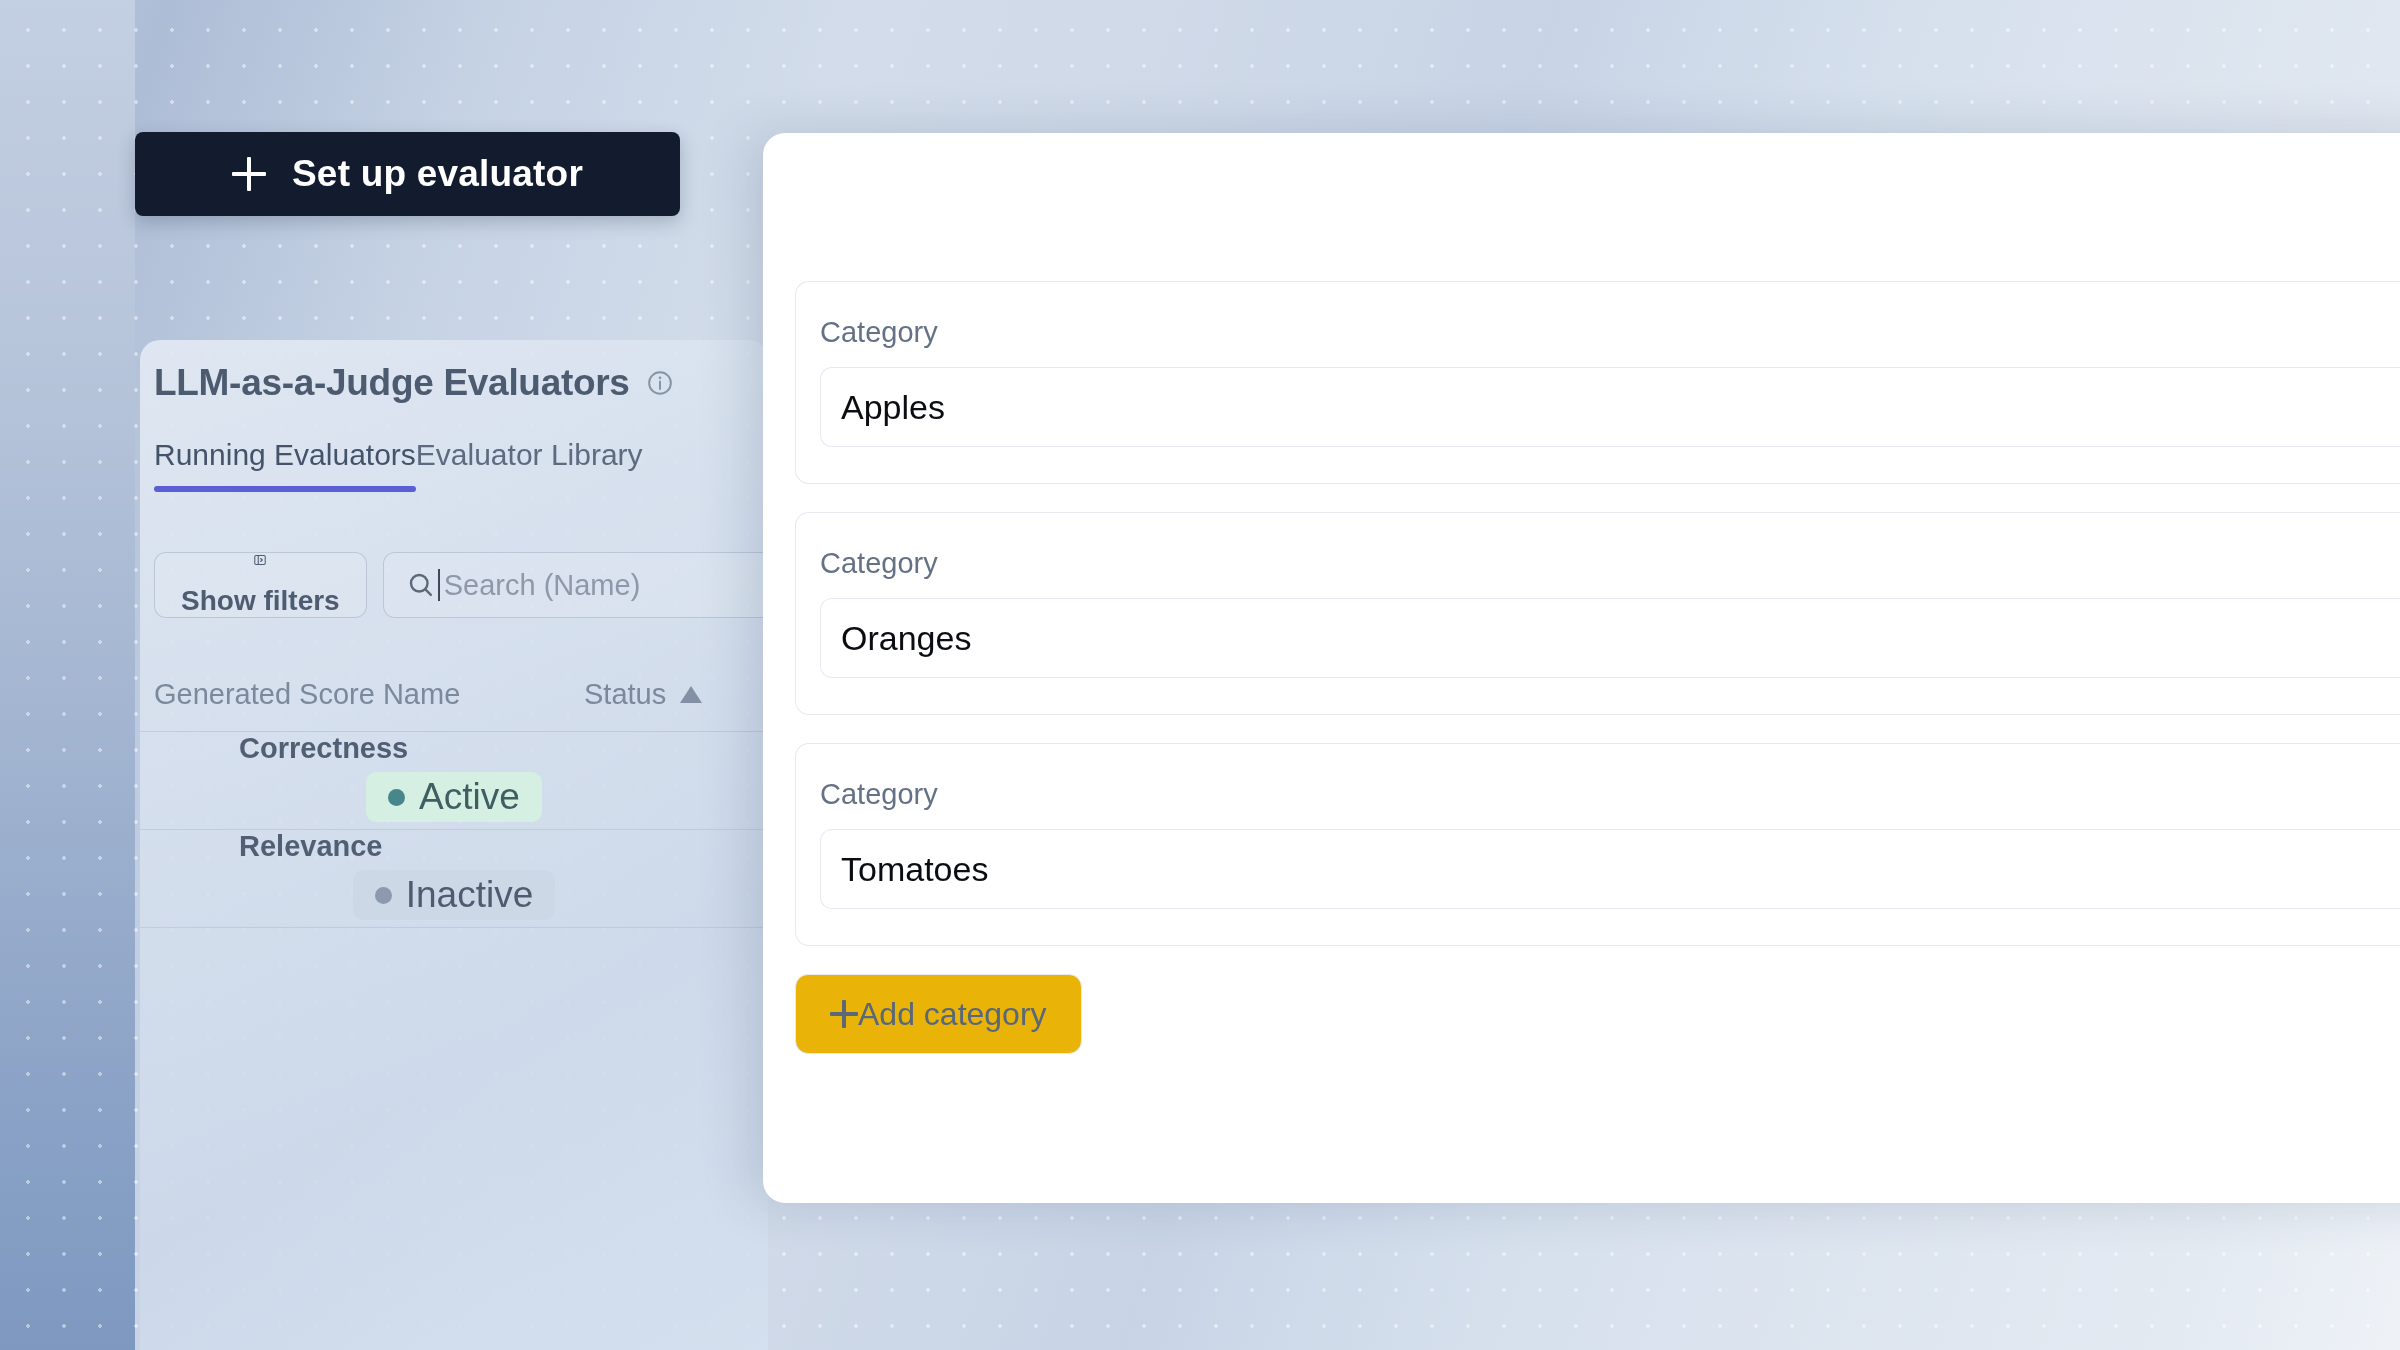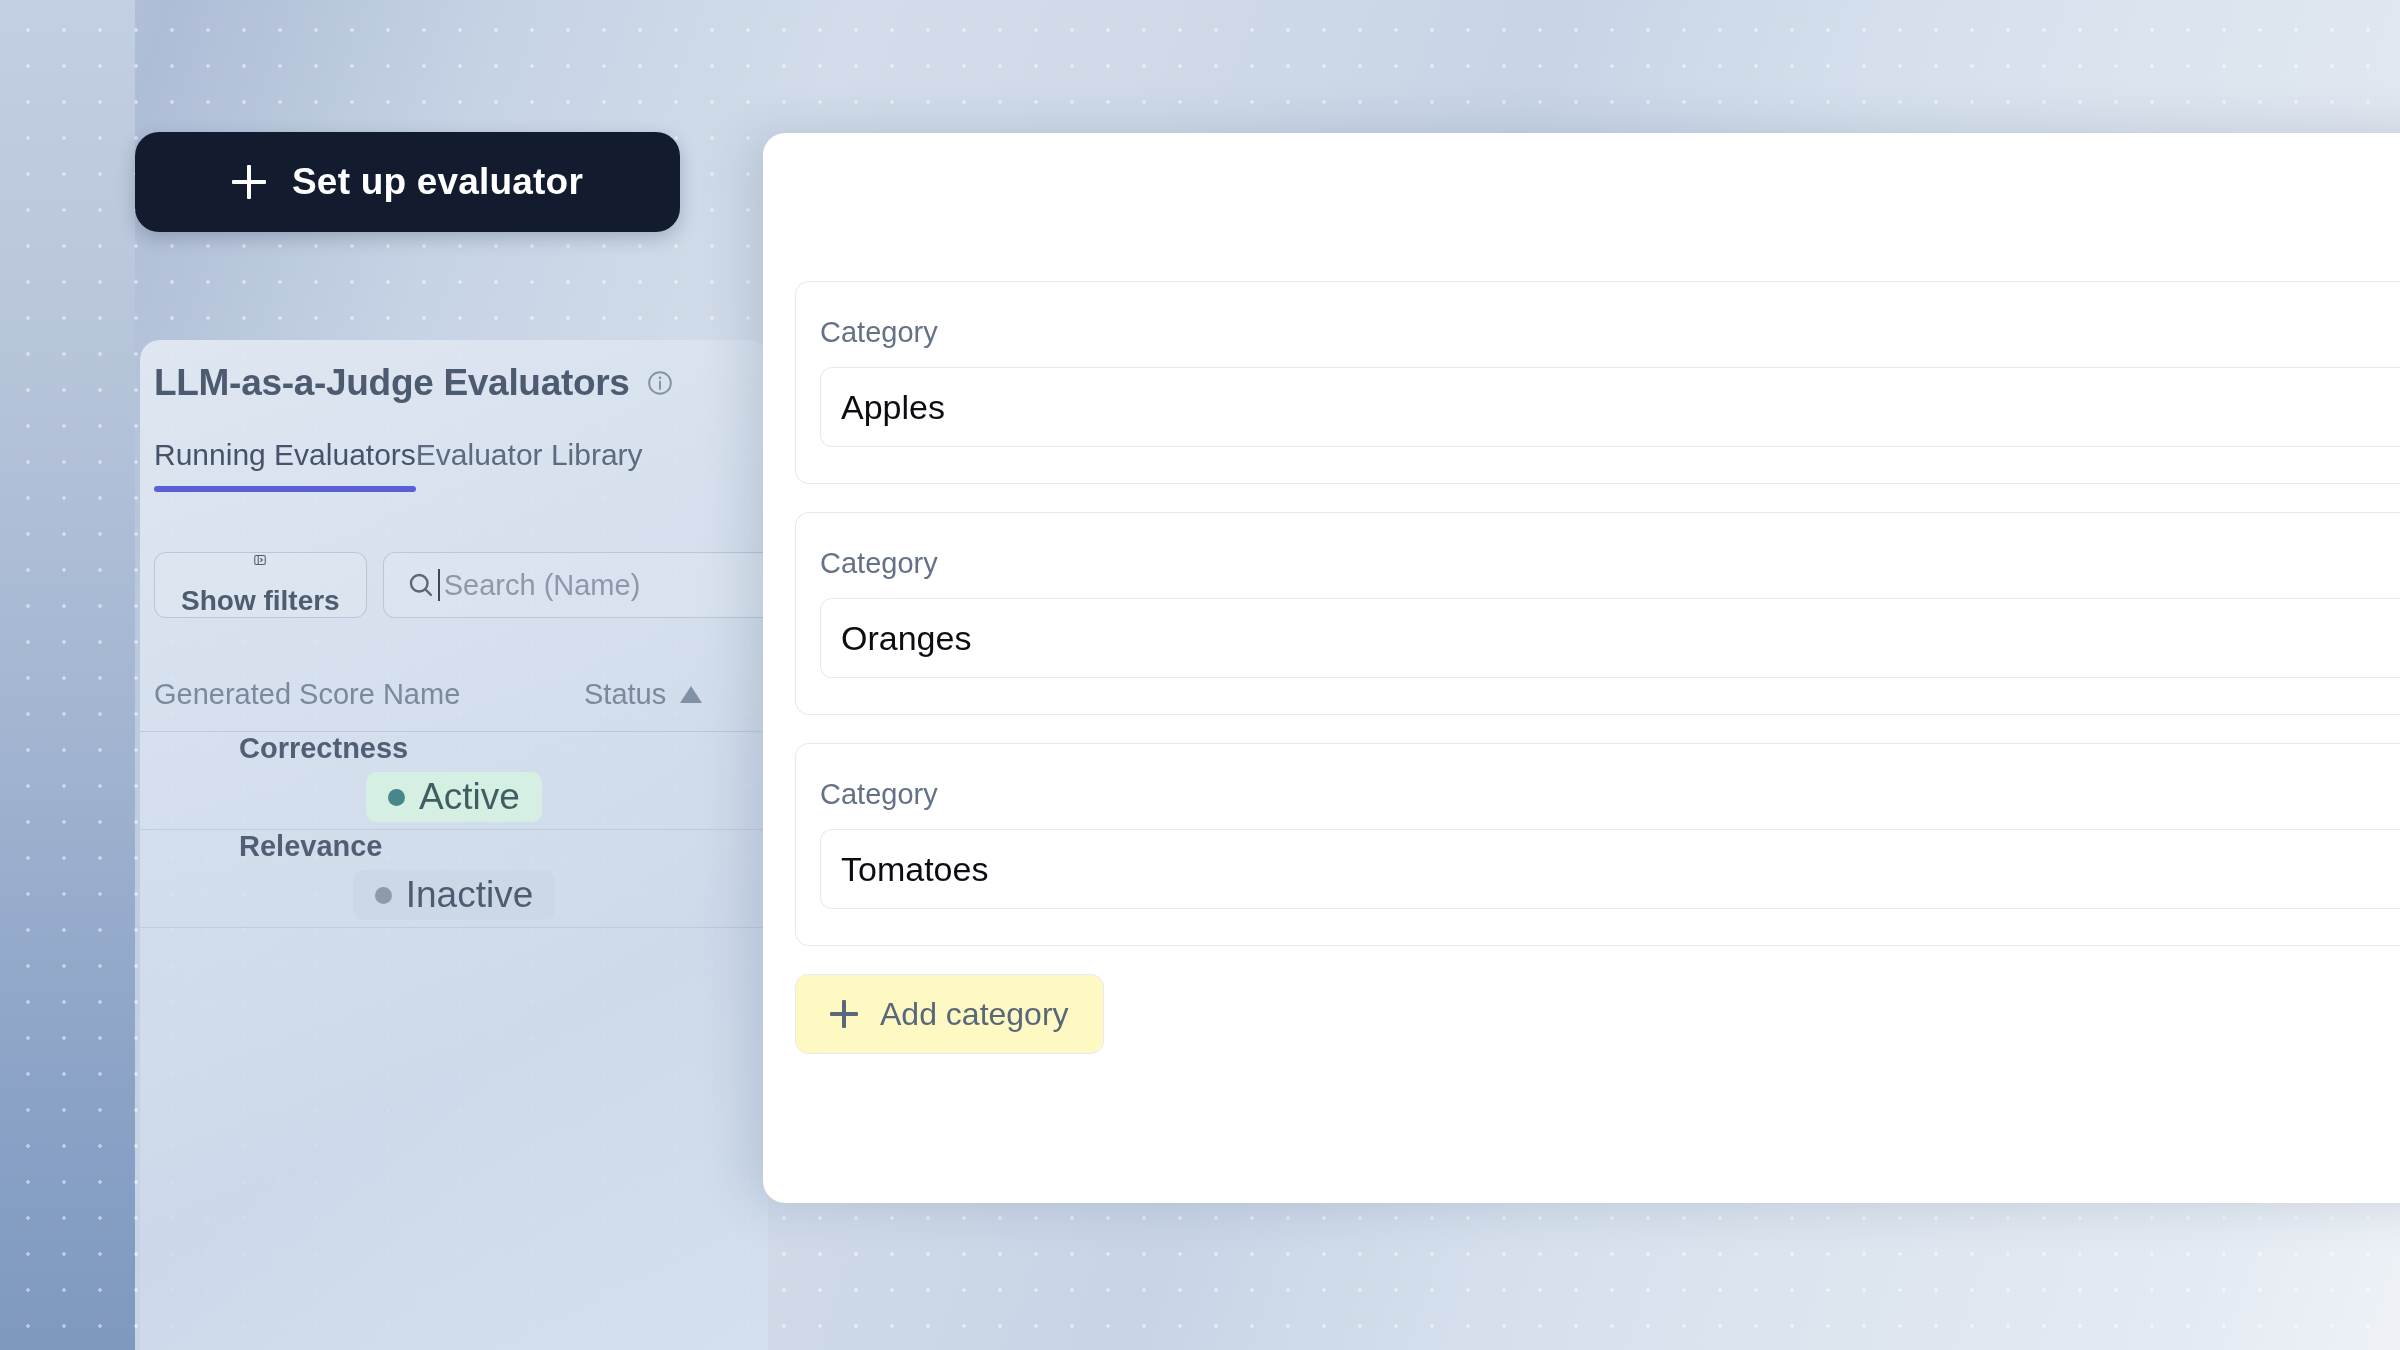--- a/index.html
+++ b/index.html
@@ -63,23 +63,23 @@
     background-size: 36px 36px;
     background-position: 10px 12px;
   }
 
   
   #setup-evaluator-button {
     position: absolute;
     left: 135px;
     top: 132px;
     width: 545px;
-    height: 100px;
+    height: 84px;
     background: #131c2e;
-    border-radius: 24px;
+    border-radius: 8px;
     display: flex;
     align-items: center;
     justify-content: center;
     gap: 26px;
     box-shadow: 0 6px 18px rgba(20,30,50,0.22);
     cursor: pointer;
   }
   #setup-evaluator-button .plus-glyph {
     display: block;
     position: relative;
@@ -353,26 +353,25 @@
     border-top-right-radius: 0;
     border-bottom-right-radius: 0;
     background: #ffffff;
     font-size: 34px;
     color: #0b0d12;
     cursor: text;
   }
   #add-category-button {
     display: inline-flex;
     align-items: center;
-    gap: 22px;
     height: 80px;
     padding: 0 34px;
     border: 1.5px solid #e7e9f0;
     border-radius: 13px;
-    background: #fef9c3;
+    background: #eab308;
     cursor: pointer;
     margin-left: 0;
   }
   #add-category-button .plus-glyph {
     position: relative;
     width: 28px; height: 28px;
     display: block;
   }
   #add-category-button .plus-glyph::before,
   #add-category-button .plus-glyph::after {

